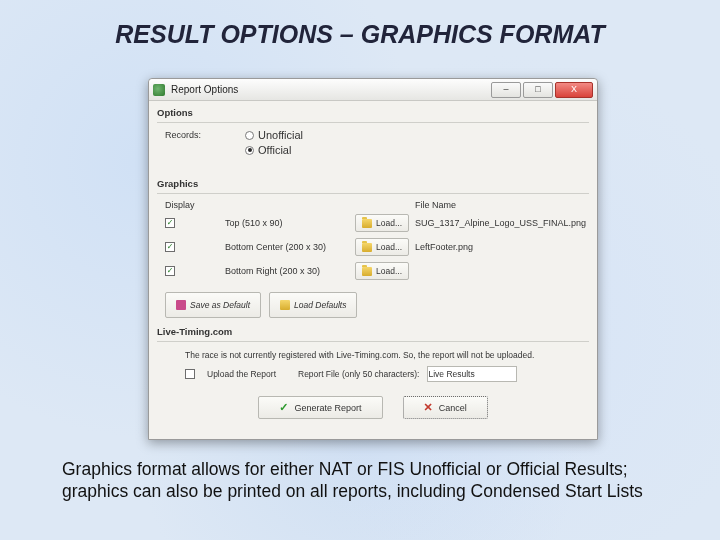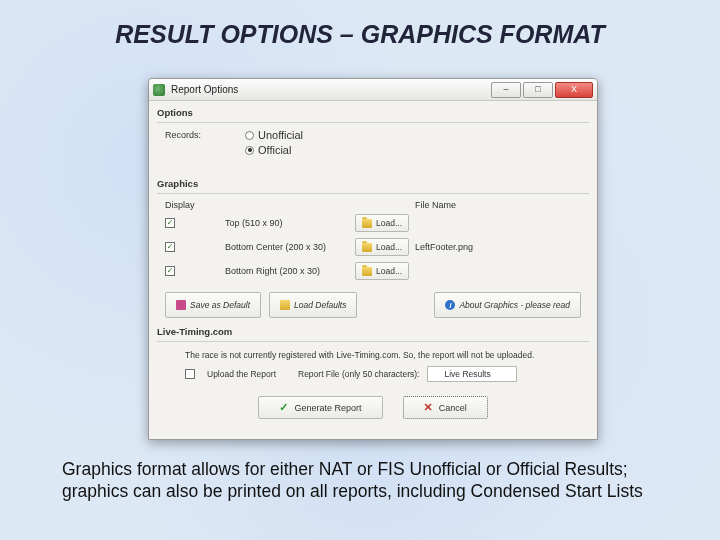--- a/index.html
+++ b/index.html
@@ -138,21 +138,21 @@
     display:flex; gap:8px;
     padding: 6px 8px 2px 8px;
   }
   .button-row .mini-btn { flex:0 0 auto; padding:12px 10px;font-style:italic; }
   .ico-disk { width:10px;height:10px;background:#c94a8a;border-radius:1px; }
   .ico-open { width:10px;height:10px;background:linear-gradient(#f5d66a,#d8ad2e);border-radius:1px; }
   .ico-info { width:10px;height:10px;border-radius:50%;background:#2e73c9;color:#fff;display:inline-flex;align-items:center;justify-content:center;font-size:7px;font-weight:bold; }
   .lt-text { font-size:8.5px; color:#333; padding:2px 8px 6px 28px; }
   .lt-row { display:flex; align-items:center; gap:8px; padding:0 8px 6px 28px; font-size:8.5px;}
   .lt-row .field {
-    border:1px solid #b8b8b2; background:#fff; padding:2px 16px; height:16px;
+    border:1px solid #b8b8b2; background:#fff; padding:2px 0; height:16px;
     width:90px;
   }
   .final-row {
     display:flex; justify-content:center; gap:20px;
     padding: 8px 0 10px 0;
   }
   .big-btn {
     display:inline-flex; align-items:center; gap:6px;
     border:1px solid #b8b8b2; background:linear-gradient(#fbfbf8,#ecebe6);
     border-radius:2px; padding:4px 20px; font-size:9px; color:#333;
@@ -216,20 +216,21 @@
       <div class="chk-col">
           <span class="checkbox checked"></span>
         </div>
       <div class="name-col">Top (510 x 90)</div>
       <div class="btn-col">
         <span class="mini-btn">
           <span class="ico ico-folder"></span>
           <span>Load...</span>
         </span>
       </div>
+      <div class="file-col">SUG_1317_Alpine_Logo_USS_FINAL.png</div>
     </div>
 
     <div class="gfx-row">
       <div class="chk-col">
           <span class="checkbox checked"></span>
         </div>
       <div class="name-col">Bottom Center (200 x 30)</div>
       <div class="btn-col">
         <span class="mini-btn">
           <span class="ico ico-folder"></span>
@@ -253,24 +254,20 @@
     </div>
 
     <div class="button-row">
       <span class="mini-btn">
         <span class="ico-disk"></span>
         <span>Save as Default</span>
       </span>
       <span class="mini-btn">
         <span class="ico-open"></span>
         <span>Load Defaults</span>
-      </span>
-      <span class="mini-btn" style="margin-left:auto;">
-        <span class="ico-info">i</span>
-        <span>About Graphics - please read</span>
       </span>
     </div>
 
     <div class="group-label" style="margin-top:6px">Live-Timing.com</div>
     <hr class="hr">
     <div class="lt-text">The race is not currently registered with Live-Timing.com. So, the report will not be uploaded.</div>
     <div class="lt-row">
       <span class="checkbox"></span>
       <span>Upload the Report</span>
       <span style="margin-left:14px">Report File (only 50 characters):</span>

